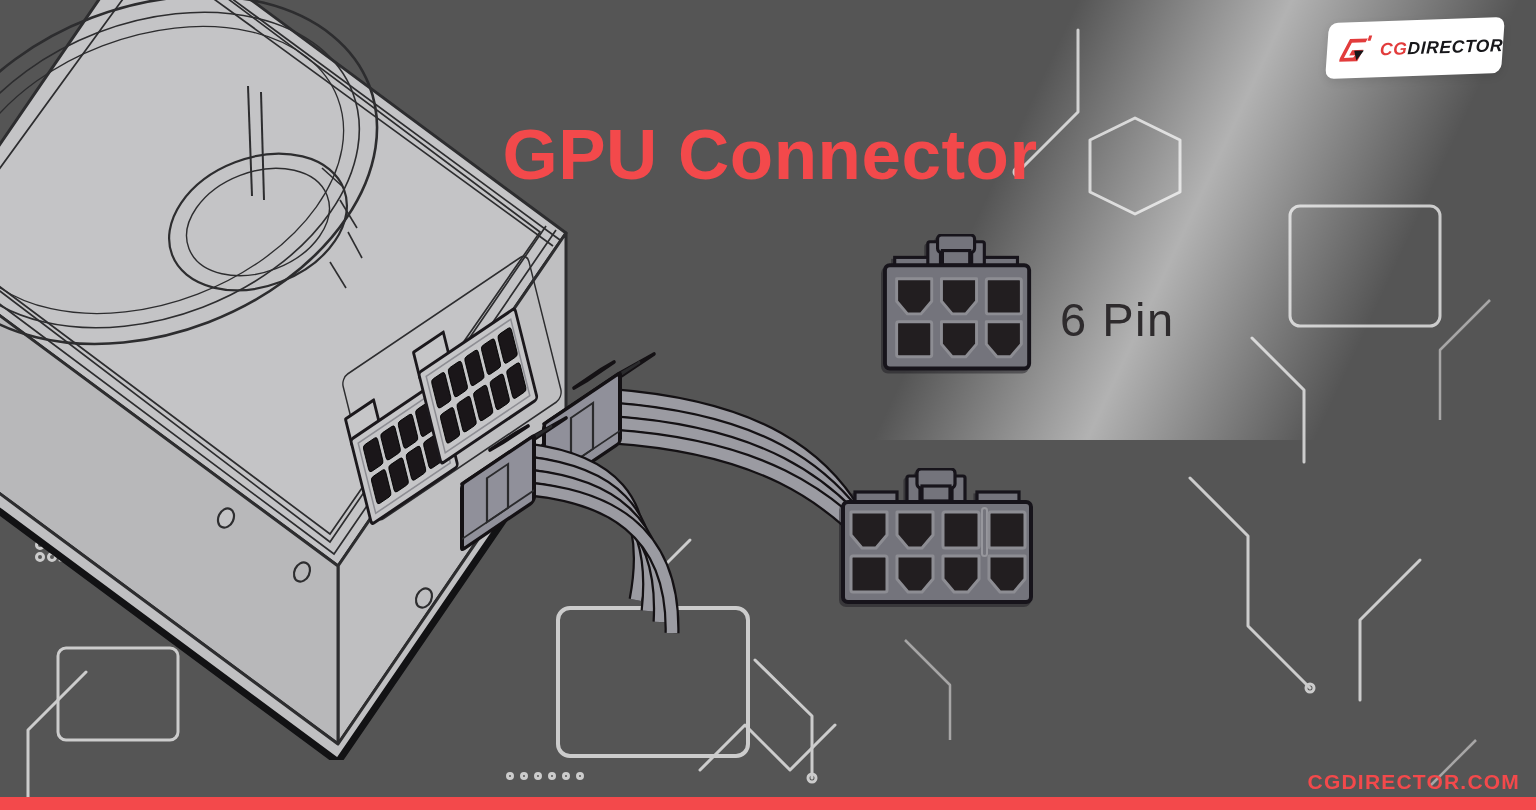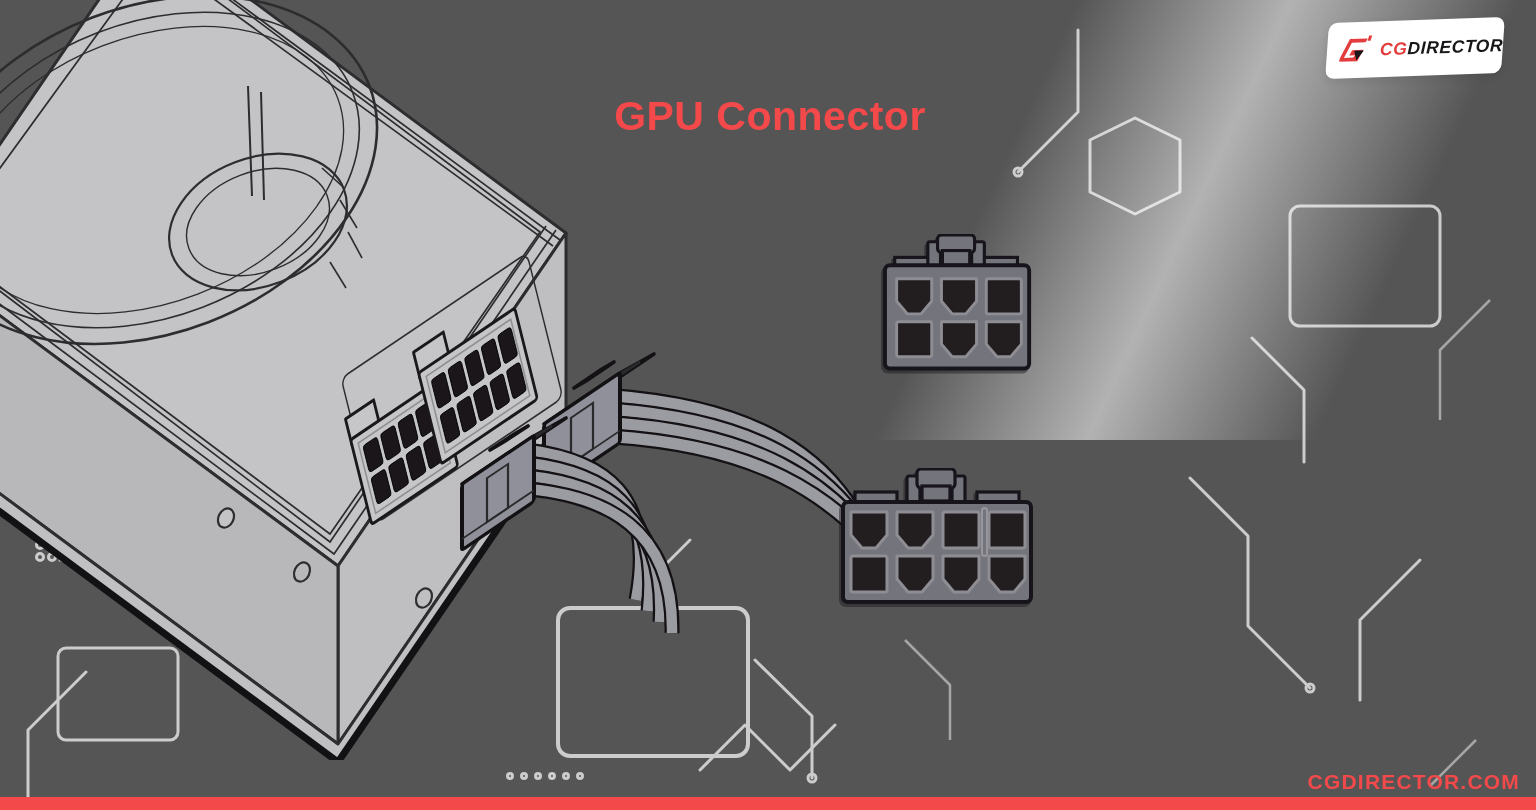--- a/index.html
+++ b/index.html
@@ -12,21 +12,21 @@
   .sheen{
     position:absolute;left:700px;top:-260px;width:1100px;height:700px;
     background:linear-gradient(115deg,rgba(255,255,255,0) 35%,rgba(255,255,255,.55) 50%,rgba(255,255,255,0) 66%);
     transform:rotate(0deg);pointer-events:none;
   }
   svg{display:block;}
   .circuit-layer{position:absolute;left:0;top:0;}
   .psu-layer{position:absolute;left:-80px;top:-80px;}
   .page-title{
     position:absolute;left:770px;top:66px;transform:translateX(-50%);
-    font-size:41px;font-weight:bold;letter-spacing:.5px;white-space:nowrap;
+    font-size:71px;font-weight:bold;letter-spacing:.5px;white-space:nowrap;
     color:var(--accent,#f3494b);
   }
   .logo-badge{
     position:absolute;left:1327px;top:20px;width:176px;height:56px;
     background:#ffffff;border-radius:9px;transform:rotate(-2deg) skewX(-6deg);
     display:flex;align-items:center;padding-left:13px;gap:7px;
     box-shadow:0 3px 8px rgba(0,0,0,.10);
   }
   .logo-text{font-size:17.5px;font-weight:800;font-style:italic;letter-spacing:.6px;color:#17171a;white-space:nowrap;transform:skewX(2deg);}
   .logo-text .accent{color:var(--logo-red,#e23c3c);}
@@ -257,20 +257,21 @@
       <g>
           <polygon points="14,46 50,46 50,69 39,82 25,82 14,69" class="pin"></polygon>
           <polygon points="60,46 96,46 96,69 85,82 71,82 60,69" class="pin"></polygon>
           <rect x="106" y="46" width="36" height="36" rx="2" class="pin"></rect>
           <rect x="14" y="90" width="36" height="36" rx="2" class="pin"></rect>
           <polygon points="60,90 96,90 96,113 85,126 71,126 60,113" class="pin"></polygon>
           <polygon points="106,90 142,90 142,113 131,126 117,126 106,113" class="pin"></polygon>
         </g>
     </svg>
   </div>
+  <div class="pin-label" id="label6">6 Pin</div>
 
   <div class="connector" id="conn8">
     <svg viewBox="0 0 194 142" width="194">
       <g>
         <rect class="ctab" x="14" y="24" width="42" height="11"></rect>
         <rect class="ctab" x="136" y="24" width="42" height="11"></rect>
         <rect class="ctab" x="66" y="8" width="13" height="27" rx="2"></rect>
         <rect class="ctab" x="111" y="8" width="13" height="27" rx="2"></rect>
         <rect class="ctab" x="76" y="1" width="38" height="19" rx="4"></rect>
         <rect class="ctab" x="81" y="18" width="28" height="15"></rect>

